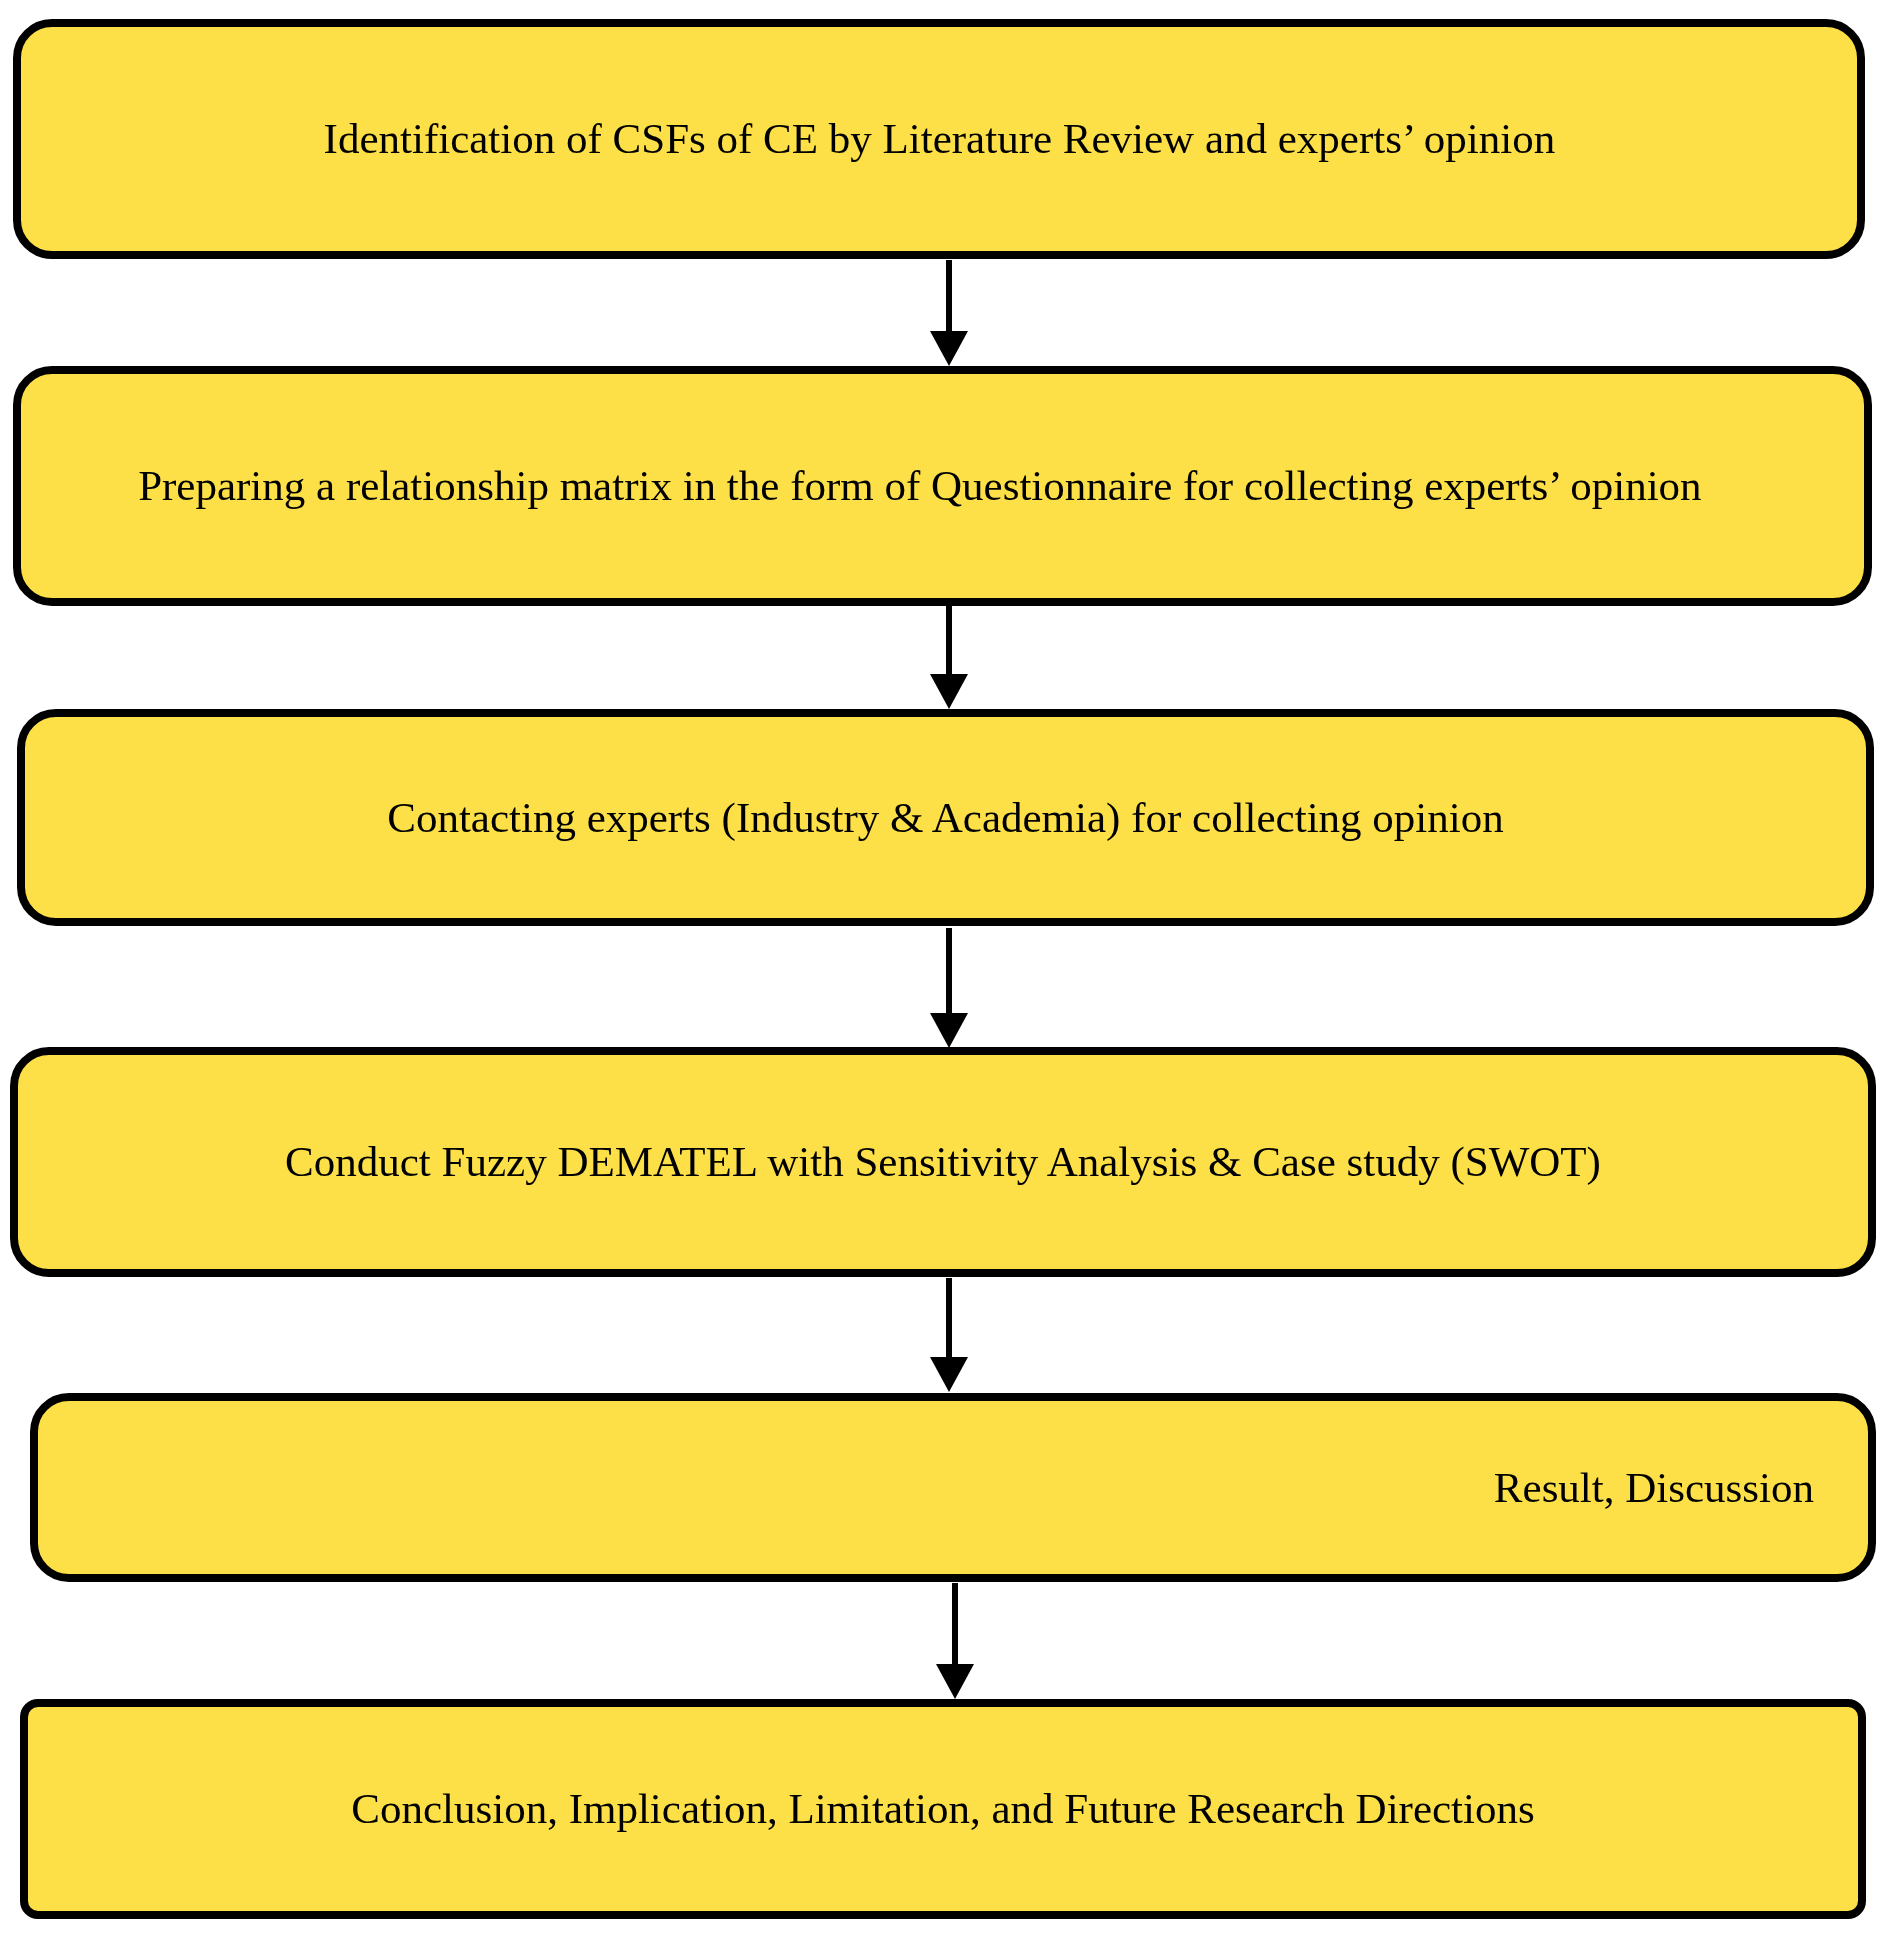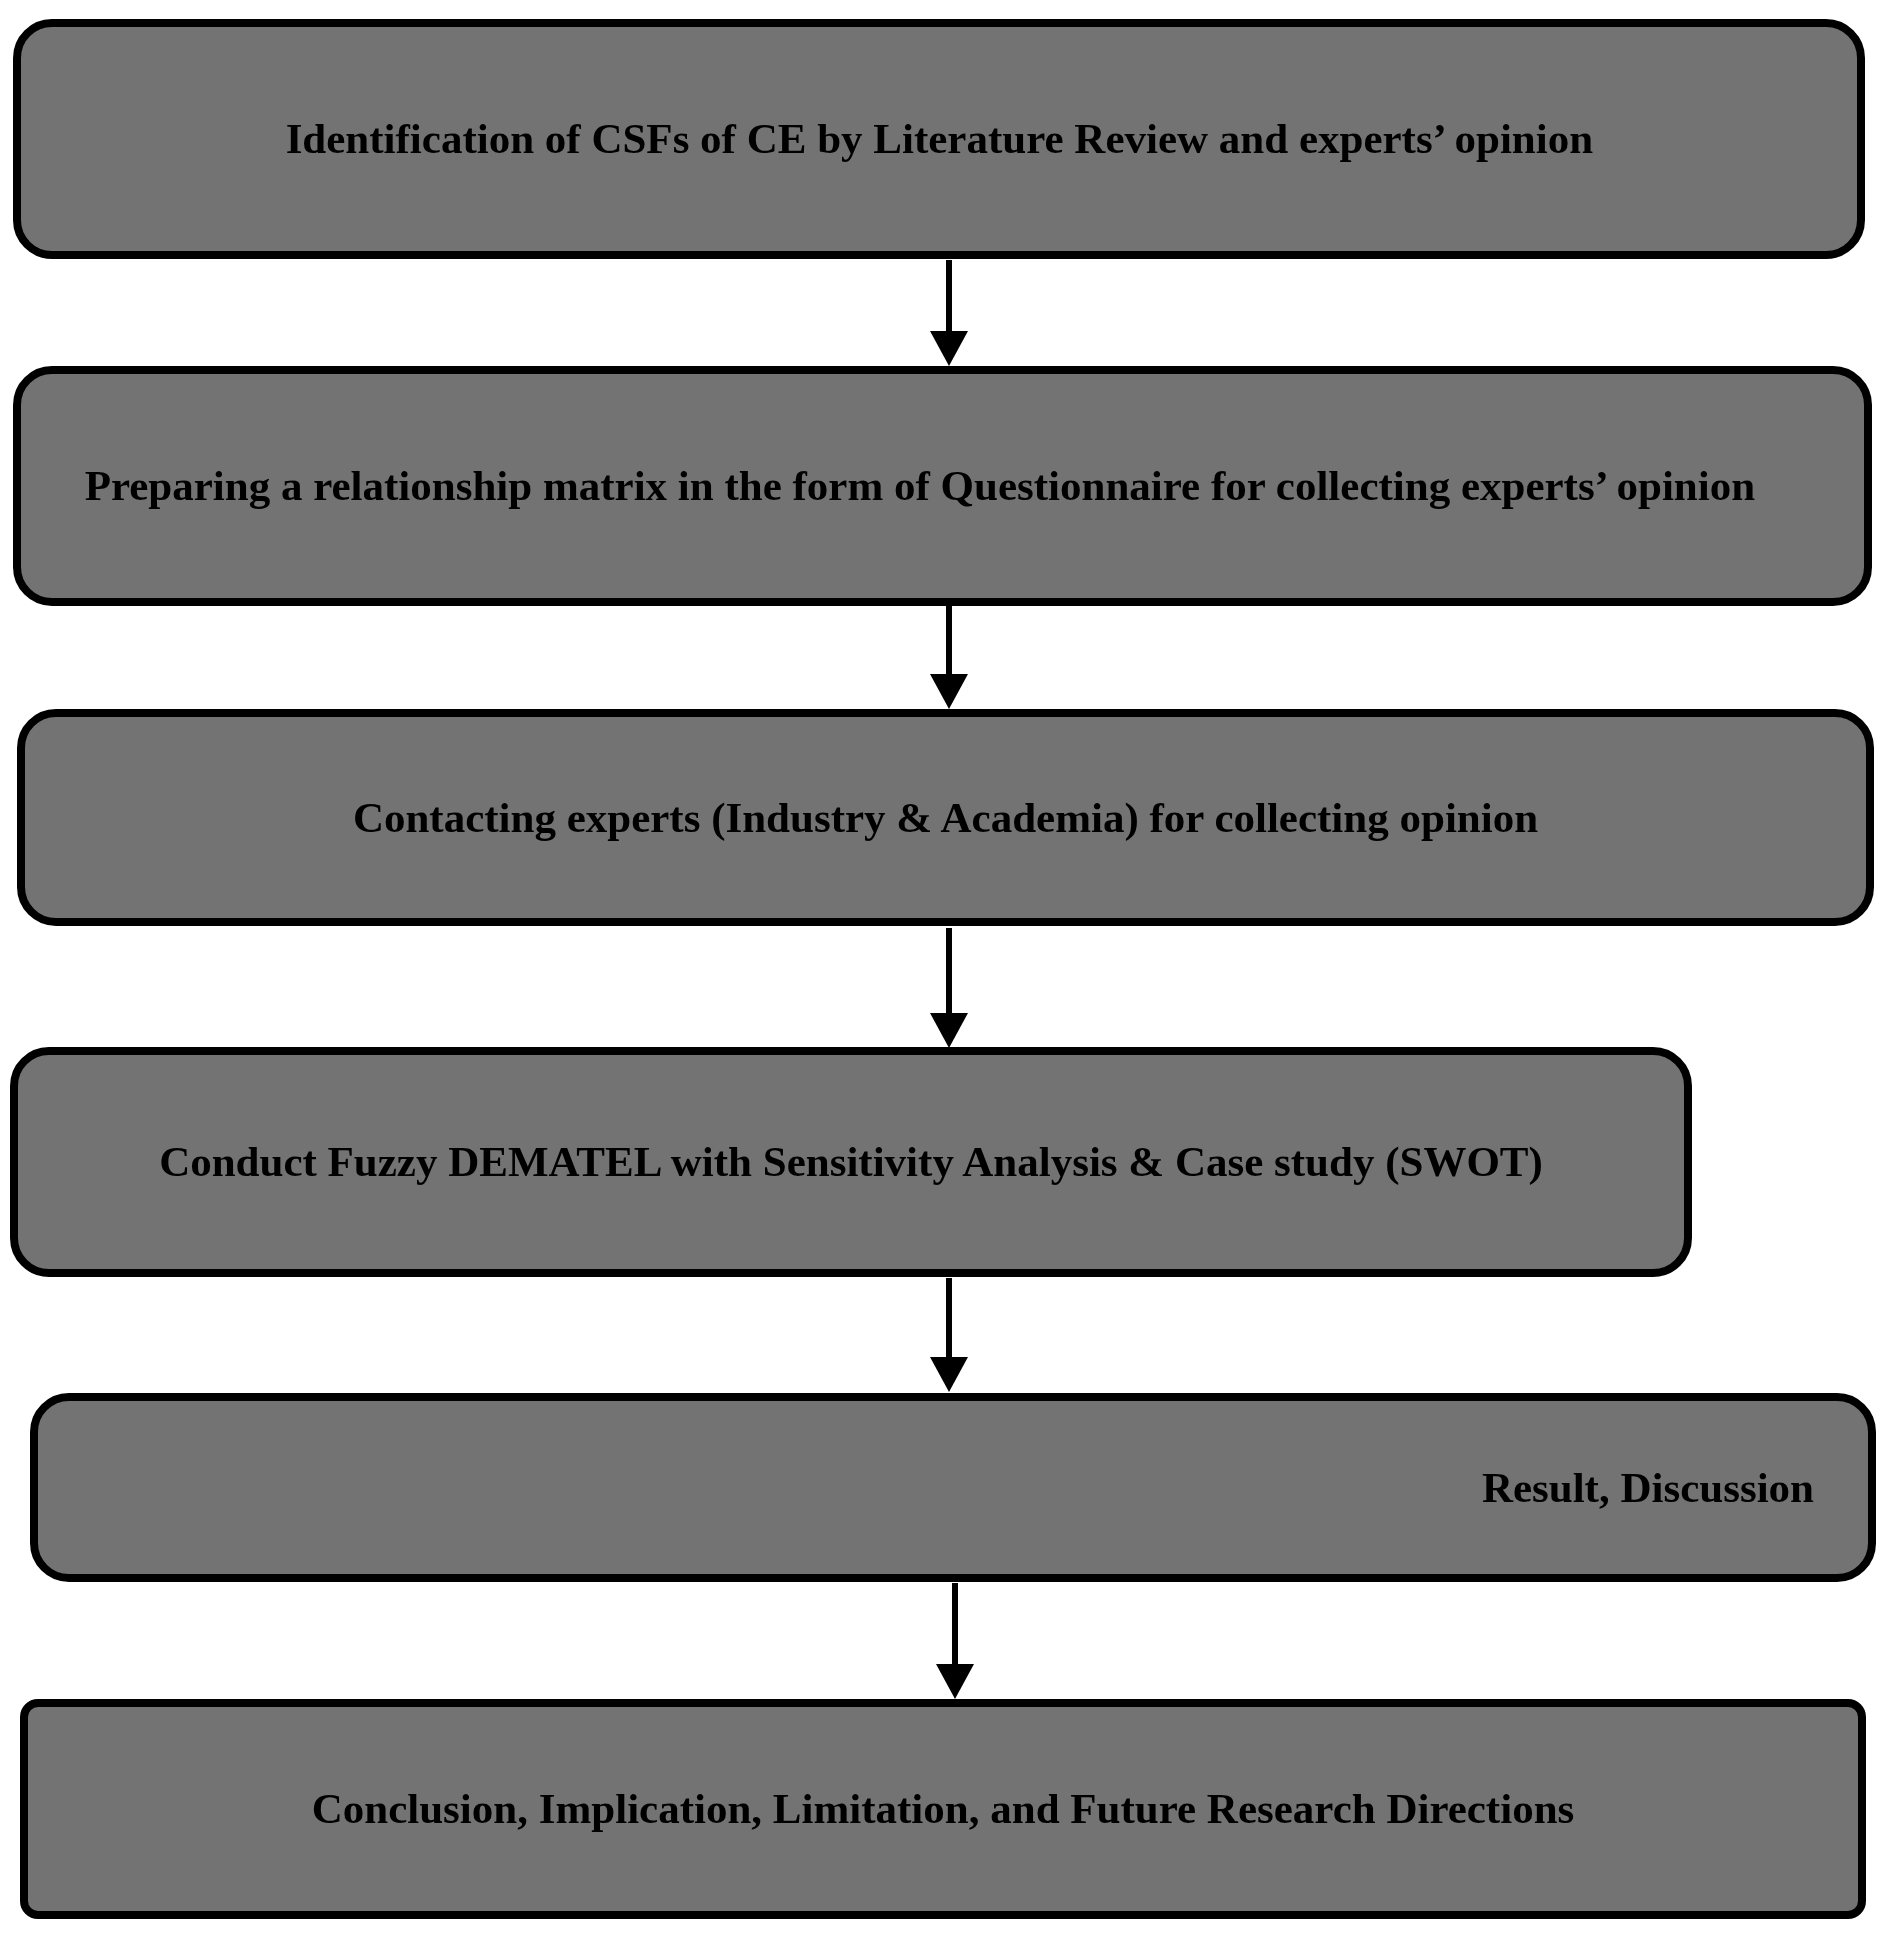--- a/index.html
+++ b/index.html
@@ -10,29 +10,29 @@
   .canvas {
     position: relative;
     width: 1899px;
     height: 1955px;
     background: #ffffff;
     font-family: "Liberation Serif", "DejaVu Serif", serif;
   }
   .flow-box {
     position: absolute;
     box-sizing: border-box;
-    background: #737373;
+    background: #fde047;
     border: 8.7px solid #000000;
     border-radius: 39px;
     display: flex;
     align-items: center;
     justify-content: center;
     text-align: center;
     color: #000000;
-    font-weight: bold;
+    font-weight: normal;
     font-size: 43px;
     line-height: 2.5;
     padding: 0 54px;
   }
   .flow-arrow {
     position: absolute;
     width: 38px;
     display: flex;
     flex-direction: column;
     align-items: center;
@@ -47,21 +47,21 @@
     height: 0;
     border-left: 19px solid transparent;
     border-right: 19px solid transparent;
     border-top: 35px solid #000000;
   }
 
   
   #box-1 { left: 13.4px;  top: 19px;   width: 1852px; height: 240px; }
   #box-2 { left: 13.4px;  top: 366px;  width: 1859px; height: 240px; padding-left: 8px; }
   #box-3 { left: 17px;  top: 709px; width: 1857px; height: 217px; }
-  #box-4 { left: 10px;  top: 1047px; width: 1682px; height: 230px; }
+  #box-4 { left: 10px;  top: 1047px; width: 1866px; height: 230px; }
   #box-5 { left: 30px;  top: 1393px; width: 1846px; height: 189px; justify-content: flex-end; }
   #box-6 { left: 20px;  top: 1699px; width: 1846px; height: 220px; border-radius: 18px; }
 
   
   #arrow-1 { left: 930px; top: 260px;  height: 106px; }
   #arrow-2 { left: 930px; top: 606px;  height: 103px; }
   #arrow-3 { left: 930px; top: 928px; height: 120px; }
   #arrow-4 { left: 930px; top: 1278px; height: 114px; }
   #arrow-5 { left: 936px; top: 1583px; height: 116px; }
 </style>

